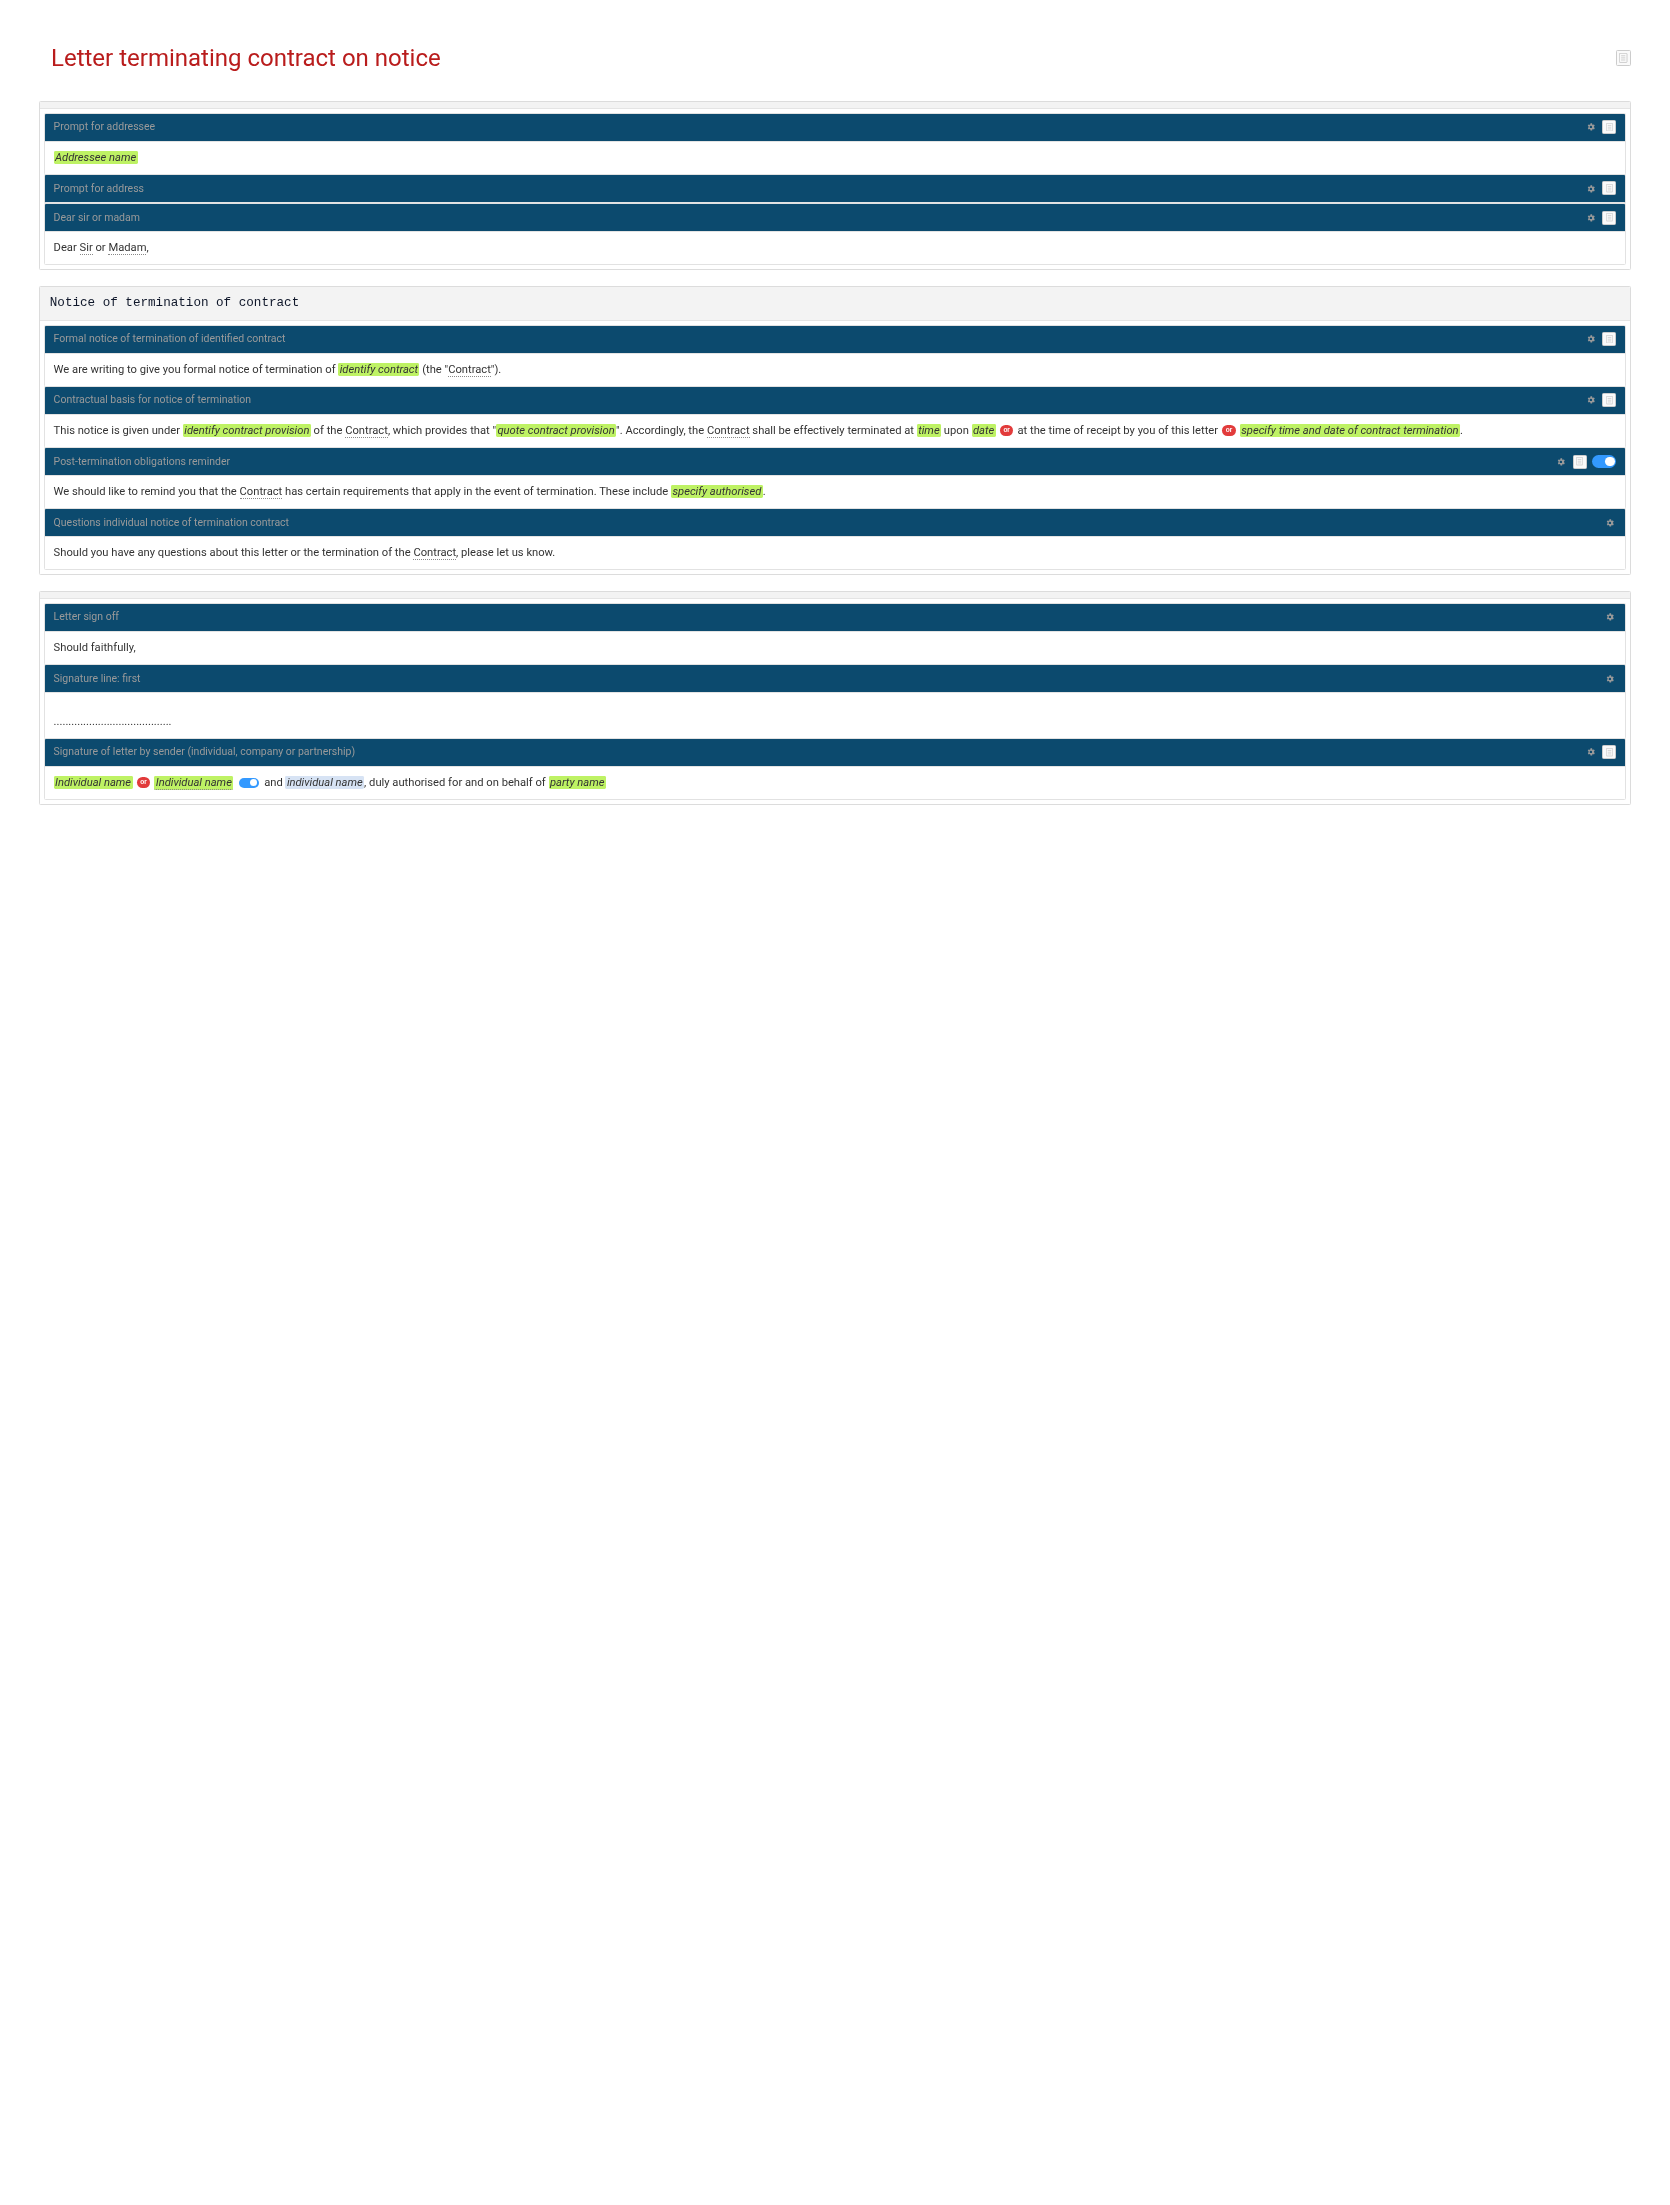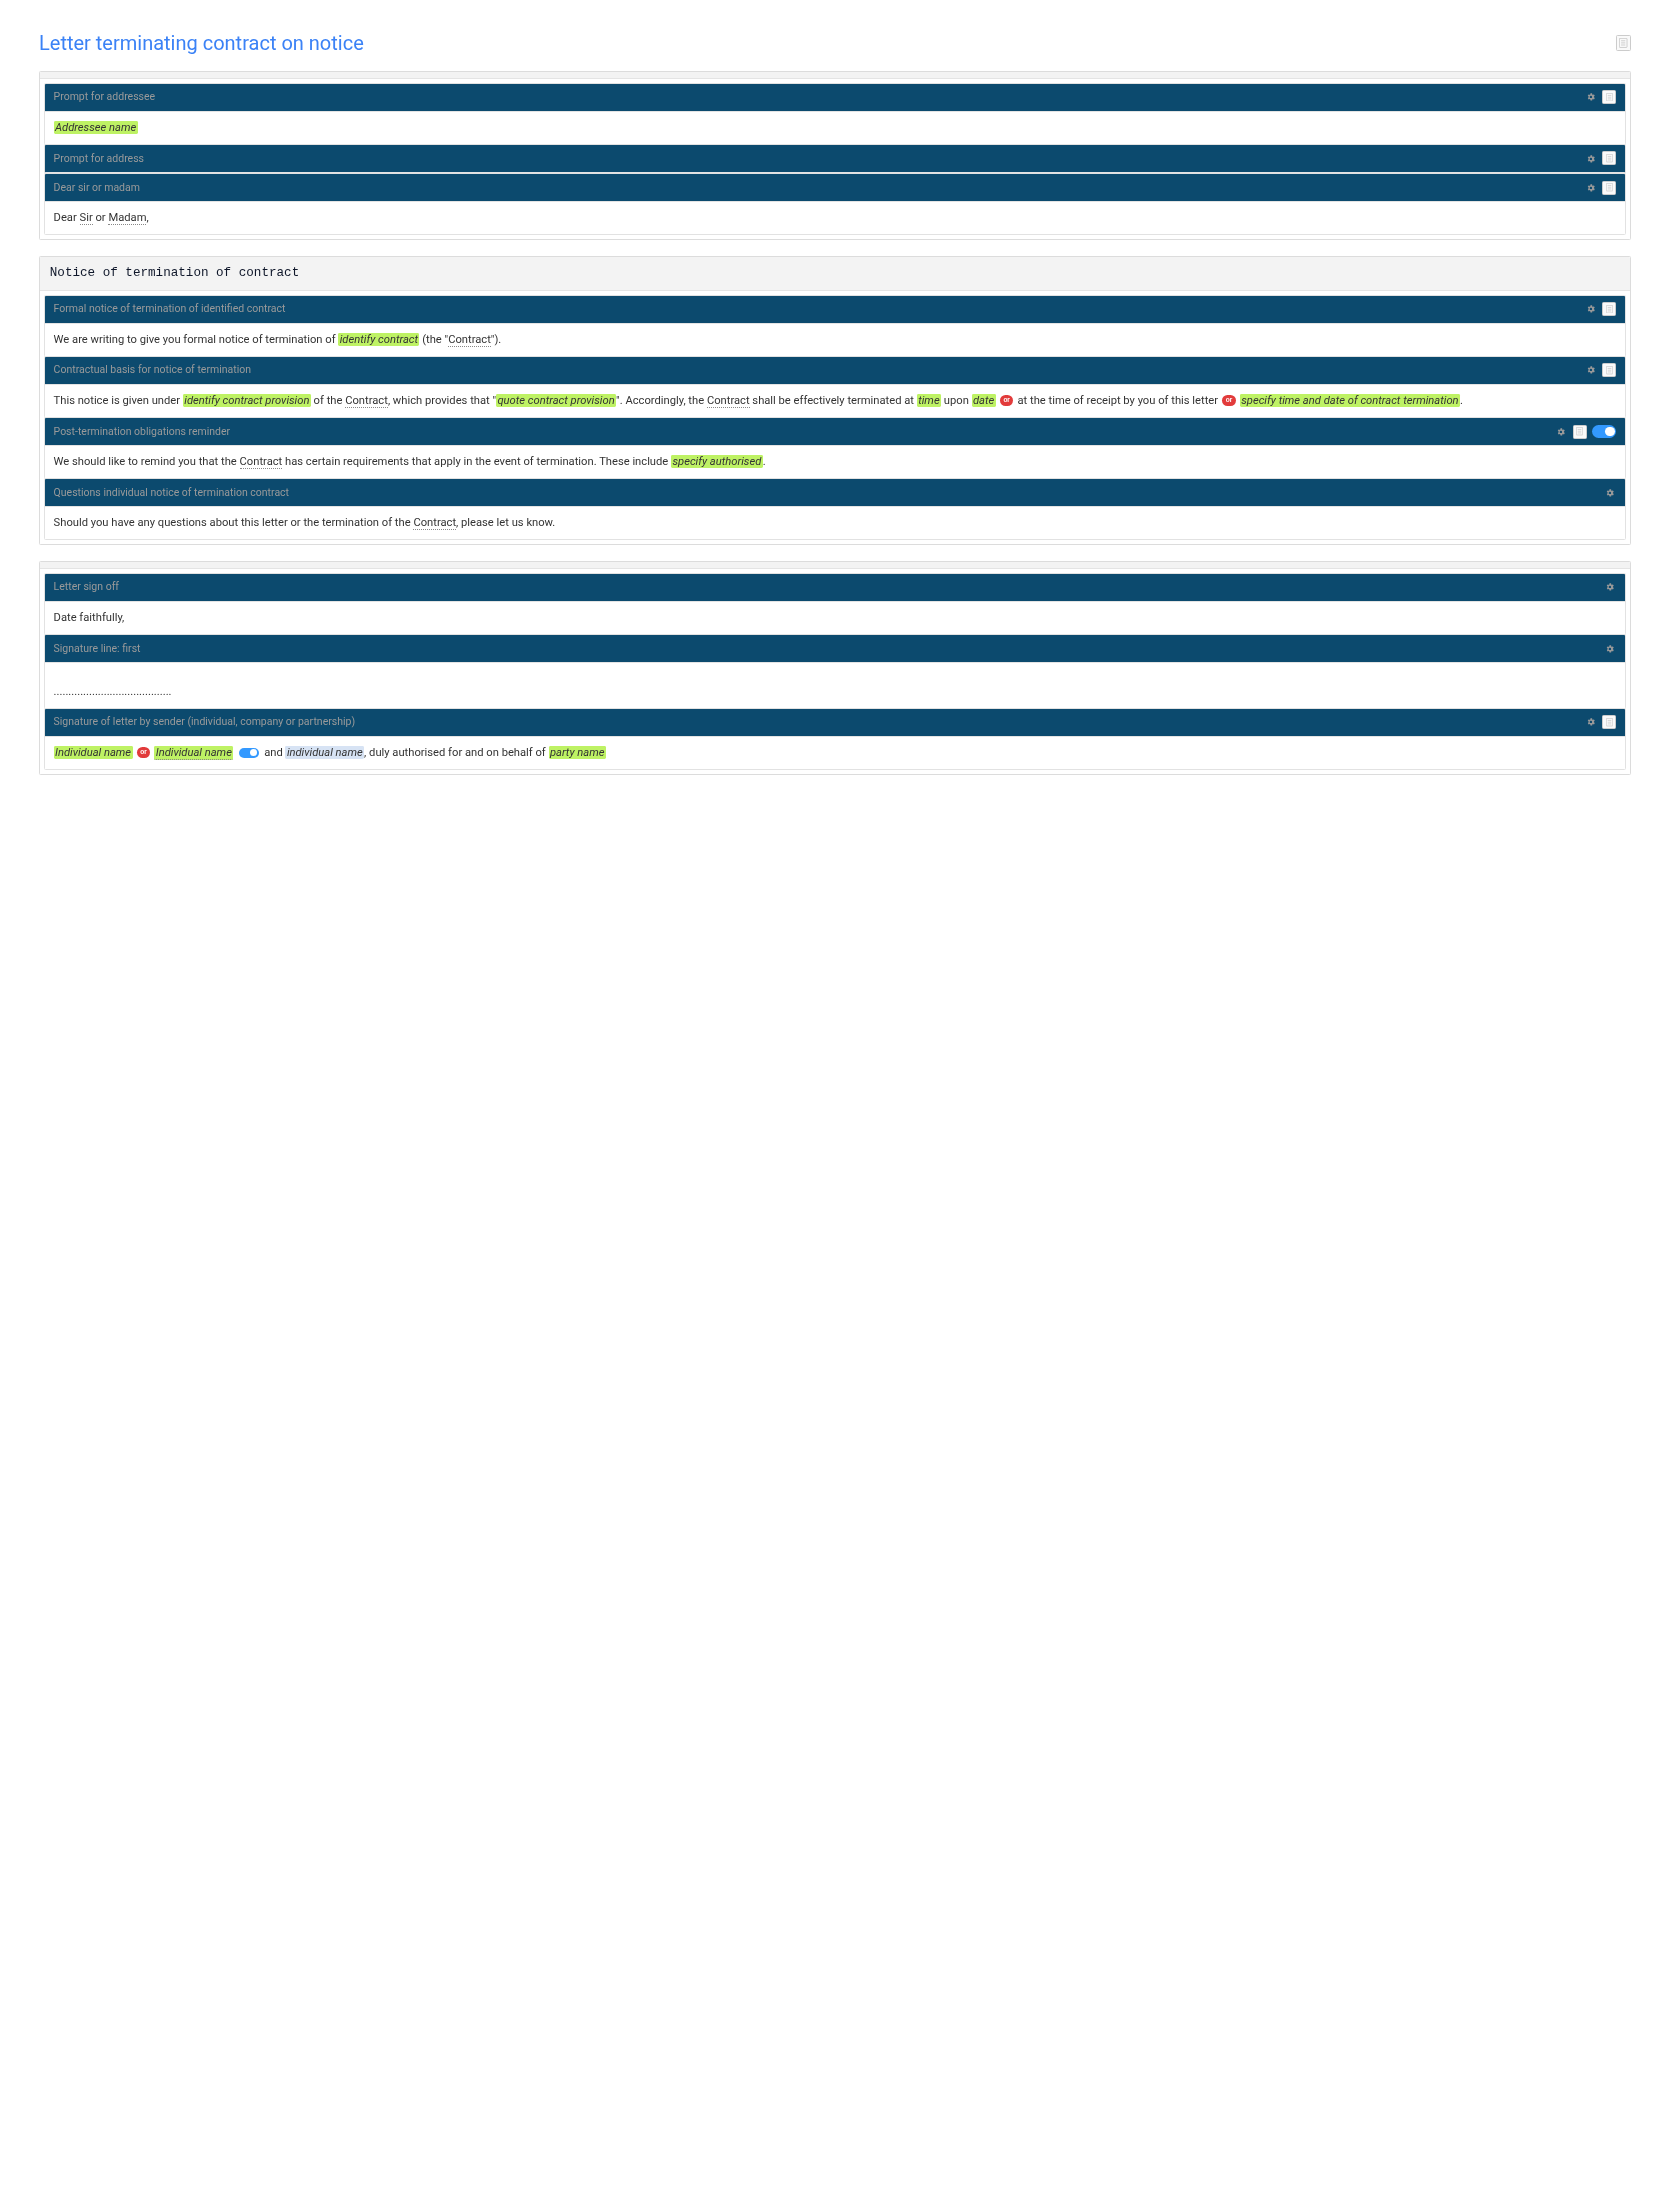--- a/index.html
+++ b/index.html
@@ -12,24 +12,24 @@
     color: #333333;
     line-height: 1.5;
   }
   .page-header {
     display: flex;
     align-items: center;
     justify-content: space-between;
     margin-bottom: 12.6px;
   }
   .page-title {
-    font-size: 20px;
+    font-size: 24px;
     font-weight: 400;
-    color: #3b82f6;
-    margin: 0;
+    color: #b91c1c;
+    margin: 12px;
   }
   .outline-icon {
     width: 15.4px;
     height: 15.4px;
     border: 0.7px solid #cccccc;
     border-radius: 1.4px;
     background: #fafafa;
     display: inline-flex;
     align-items: center;
     justify-content: center;
@@ -382,21 +382,21 @@
         <span class="block-title">Letter sign off</span>
         <div class="block-actions">
           <span class="gear-btn">
               <svg width="9.8" height="9.8" viewBox="0 0 24 24" fill="#999999">
                 <path d="M19.4 13a7.5 7.5 0 0 0 .1-1 7.5 7.5 0 0 0-.1-1l2.1-1.6-2-3.5-2.5 1a7.6 7.6 0 0 0-1.7-1l-.4-2.6h-4l-.4 2.6a7.6 7.6 0 0 0-1.7 1l-2.5-1-2 3.5L6.5 11a7.5 7.5 0 0 0-.1 1 7.5 7.5 0 0 0 .1 1l-2.1 1.6 2 3.5 2.5-1a7.6 7.6 0 0 0 1.7 1l.4 2.6h4l.4-2.6a7.6 7.6 0 0 0 1.7-1l2.5 1 2-3.5Zm-7.4 2a3 3 0 1 1 3-3 3 3 0 0 1-3 3Z"></path>
               </svg>
             </span>
         </div>
       </div>
       <div class="block-body">
-        <span>Date faithfully,</span>
+        <span>Should faithfully,</span>
       </div>
     </div>
 
     <div class="block">
       <div class="block-header">
         <span class="block-title">Signature line: first</span>
         <div class="block-actions">
           <span class="gear-btn">
               <svg width="9.8" height="9.8" viewBox="0 0 24 24" fill="#999999">
                 <path d="M19.4 13a7.5 7.5 0 0 0 .1-1 7.5 7.5 0 0 0-.1-1l2.1-1.6-2-3.5-2.5 1a7.6 7.6 0 0 0-1.7-1l-.4-2.6h-4l-.4 2.6a7.6 7.6 0 0 0-1.7 1l-2.5-1-2 3.5L6.5 11a7.5 7.5 0 0 0-.1 1 7.5 7.5 0 0 0 .1 1l-2.1 1.6 2 3.5 2.5-1a7.6 7.6 0 0 0 1.7 1l.4 2.6h4l.4-2.6a7.6 7.6 0 0 0 1.7-1l2.5 1 2-3.5Zm-7.4 2a3 3 0 1 1 3-3 3 3 0 0 1-3 3Z"></path>

